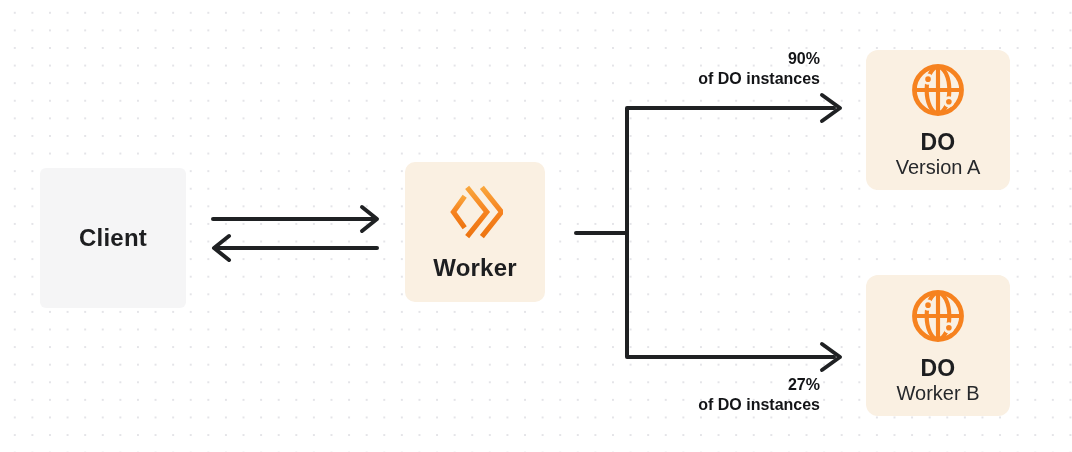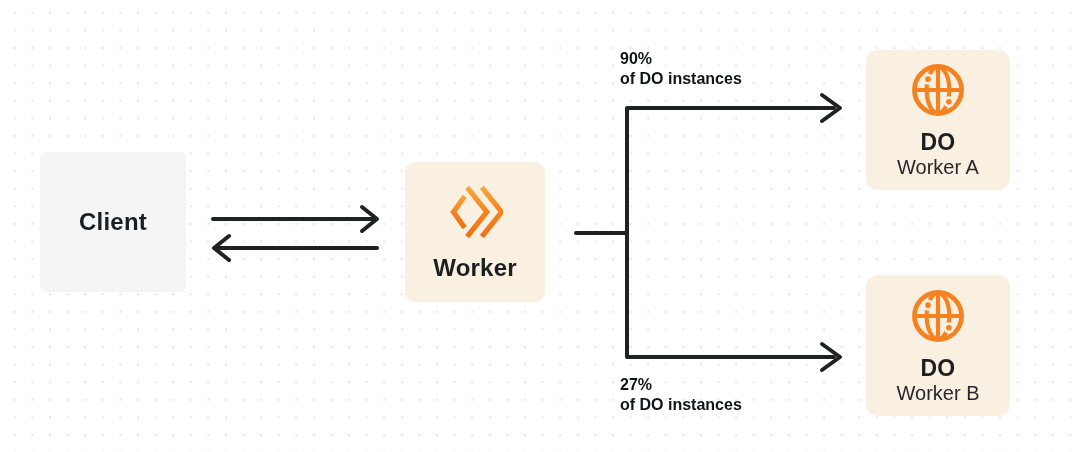--- a/index.html
+++ b/index.html
@@ -21,21 +21,21 @@
     position:absolute;left:0;top:0;width:1072px;height:452px;
     pointer-events:none;
   }
   .node{
     position:absolute;
     display:flex;flex-direction:column;
     align-items:center;justify-content:center;
     box-sizing:border-box;
   }
   .node-client{
-    left:40px;top:152px;width:146px;height:140px;
+    left:40px;top:168px;width:146px;height:140px;
     background:#f5f5f6;border-radius:6px;
   }
   .node-worker{
     left:405px;top:162px;width:140px;height:140px;
     background:#faf0e2;border-radius:10px;
   }
   .node-do-a{
     left:866px;top:50px;width:144px;height:140px;
     background:#faf0e2;border-radius:12px;
   }
@@ -51,21 +51,21 @@
   .do-title{
     font-size:23px;font-weight:700;color:#1d1e20;
     line-height:26px;margin-top:10px;letter-spacing:.3px;
   }
   .do-subtitle{
     font-size:20px;font-weight:400;color:#26282b;
     line-height:24px;
   }
   .branch-label{
     position:absolute;left:620px;width:200px;
-    text-align:left;
+    text-align:right;
     font-size:16px;font-weight:700;color:#131417;
     line-height:20px;
   }
   .branch-label-top{top:49px;}
   .branch-label-bottom{top:375px;}
   .icon-wrap{display:block;line-height:0;}
 </style>
 </head>
 <body>
 
@@ -134,21 +134,21 @@
           <line x1="6.5" y1="32" x2="57.5" y2="32" stroke-width="4.6"></line>
           <line x1="32" y1="6.5" x2="32" y2="57.5" stroke-width="4.6"></line>
           <ellipse cx="32" cy="32" rx="12.5" ry="25.5" stroke-width="4.6"></ellipse>
           <circle cx="32" cy="32" r="26" stroke-width="5.2"></circle>
         </g>
         <circle cx="21" cy="20" r="4.6" fill="#f6821f" stroke="#faf0e2" stroke-width="3"></circle>
         <circle cx="44" cy="45" r="4.6" fill="#f6821f" stroke="#faf0e2" stroke-width="3"></circle>
       </svg>
     </span>
     <div class="do-title">DO</div>
-    <div class="do-subtitle">Worker A</div>
+    <div class="do-subtitle">Version A</div>
   </div>
 
   <div class="node node-do-b">
     <span class="icon-wrap">
       <svg width="58" height="58" viewBox="0 0 64 64">
         <g stroke="#f6821f" fill="none">
           <line x1="6.5" y1="32" x2="57.5" y2="32" stroke-width="4.6"></line>
           <line x1="32" y1="6.5" x2="32" y2="57.5" stroke-width="4.6"></line>
           <ellipse cx="32" cy="32" rx="12.5" ry="25.5" stroke-width="4.6"></ellipse>
           <circle cx="32" cy="32" r="26" stroke-width="5.2"></circle>

